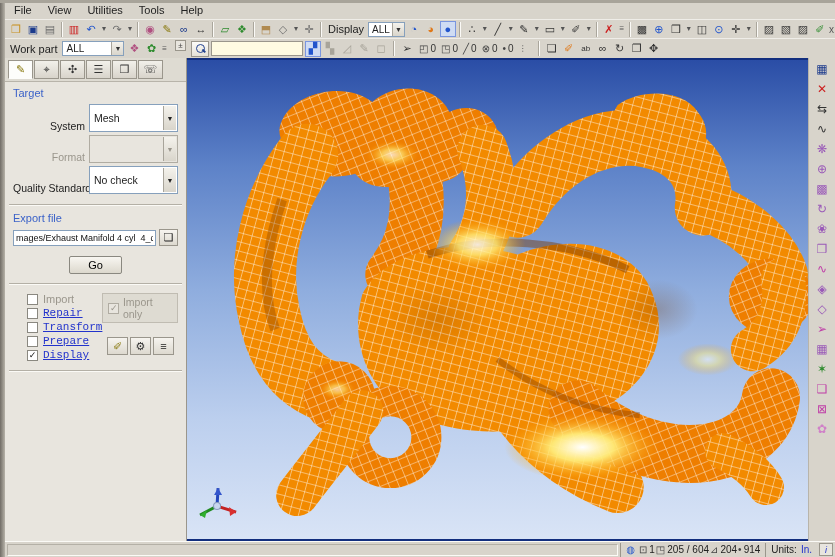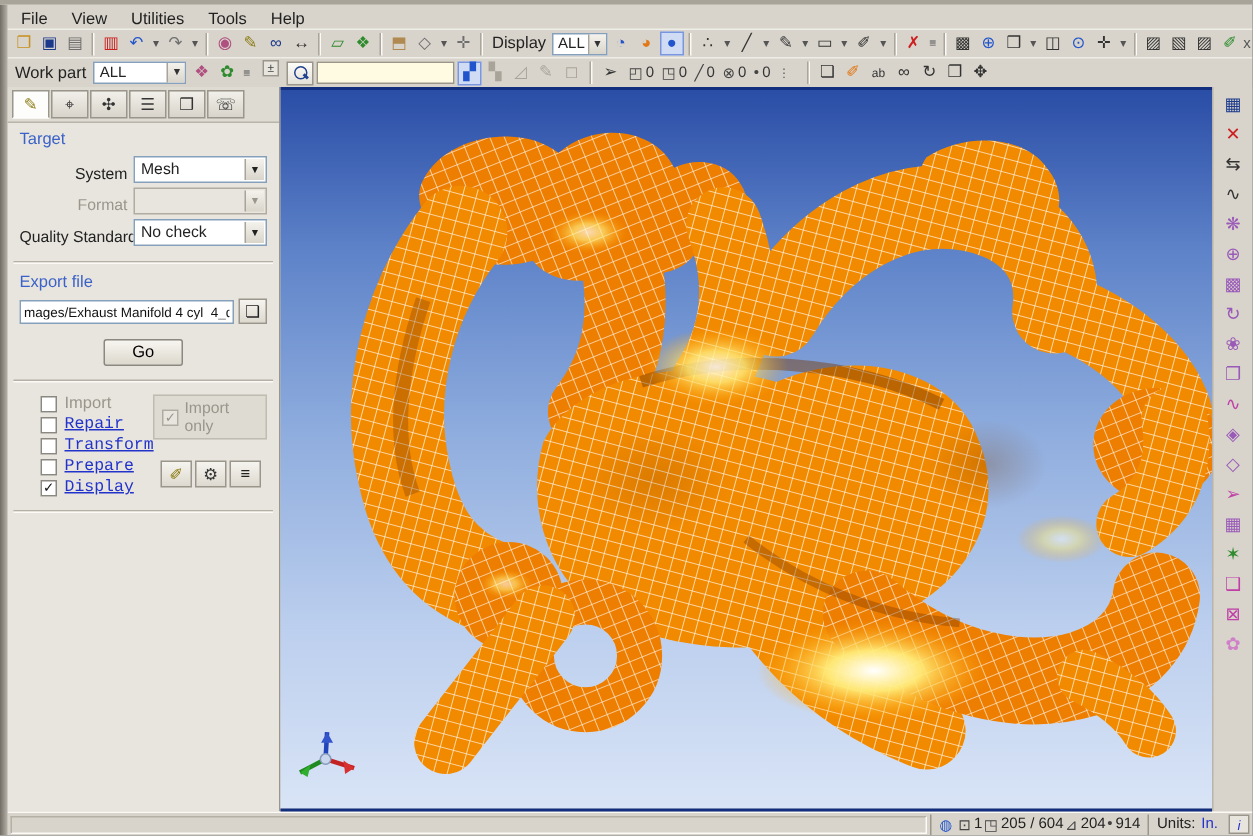--- a/index.html
+++ b/index.html
@@ -3,21 +3,21 @@
 <meta charset="utf-8">
 <style>
   html,body{margin:0;padding:0;background:#888;}
   *{box-sizing:border-box;}
   .app{position:relative;width:835px;height:557px;background:#d8d4cb;overflow:hidden;
        font-family:"Liberation Sans",sans-serif;font-size:11px;color:#222;
        display:flex;flex-direction:column;border-top:3px solid #a8a49a;padding-left:5px;}
   .frame-left{position:absolute;left:0;top:0;width:5px;height:100%;
        background:linear-gradient(90deg,#716d66,#b6b2a8);z-index:5;}
   
-  .menubar{height:16px;display:flex;align-items:flex-end;gap:2px;padding:12px 4px 0 2px;}
+  .menubar{height:16px;display:flex;align-items:flex-start;gap:2px;padding:1px 4px 0 2px;}
   .mi{padding:0 7px;cursor:default;}
   
   .toolbar{height:19px;display:flex;align-items:center;padding:0 3px;gap:1px;overflow:hidden;
            border-top:1px solid #efede8;}
   .tbgroup{display:flex;align-items:center;gap:1px;}
   .tb{min-width:16px;height:16px;display:inline-flex;align-items:center;justify-content:center;
       font-size:11px;line-height:1;border:1px solid transparent;cursor:default;}
   .tb.caret{min-width:8px;font-size:8px;color:#555;}
   .tb.sm{font-size:8px;}
   .tb.pressed{border:1px solid #7a96df;background:#cfdcf3;}
@@ -49,21 +49,21 @@
   .panel{width:182px;background:#e8e5de;border-right:1px solid #9a968c;display:flex;flex-direction:column;overflow:hidden;}
   .tabs{display:flex;gap:1px;padding:2px 3px;border-bottom:1px solid #b8b4aa;background:#dedbd2;}
   .tab{width:25px;height:19px;display:flex;align-items:center;justify-content:center;font-size:11px;
        border:1px solid #9a968c;background:linear-gradient(#f2f0ea,#d8d4cb);}
   .tab.selected{background:#fdfdfb;border-bottom-color:#fdfdfb;}
   .section{padding:5px 8px 6px 8px;}
   .heading{color:#3b62c8;font-size:11px;margin-bottom:5px;}
   .groove{height:2px;border-top:1px solid #b4b0a6;border-bottom:1px solid #fbfaf6;margin:1px 4px;}
   .frow{display:flex;align-items:flex-end;margin:3px 0;}
   .frow .flabel{width:76px;text-align:right;padding-right:4px;font-size:10.5px;white-space:nowrap;}
-  .fsel{flex:1;height:18px;background:#fff;border:1px solid #86a0bc;position:relative;
+  .fsel{flex:1;height:28px;background:#fff;border:1px solid #86a0bc;position:relative;
         font-size:10.5px;display:flex;align-items:center;padding:0 16px 0 4px;}
   .fsel .arrow{position:absolute;right:1px;top:1px;bottom:1px;width:13px;background:linear-gradient(#f4f2ec,#d9d5cb);
         border-left:1px solid #a8a49a;display:flex;align-items:center;justify-content:center;font-size:7px;}
   .frow.dis .flabel{color:#9a968c;}
   .frow.dis .fsel{background:#e8e5de;border-color:#b0aca2;color:#9a968c;}
   .filerow{display:flex;align-items:center;gap:3px;}
   .fileinput{flex:1;height:16px;border:1px solid #86a0bc;background:#fff;font-size:9px;
         font-family:"Liberation Sans",sans-serif;padding:0 2px;color:#111;}
   .browse{width:19px;height:17px;border:1px solid #9a968c;background:linear-gradient(#f6f4ef,#ddd9cf);
         display:flex;align-items:center;justify-content:center;font-size:11px;}

